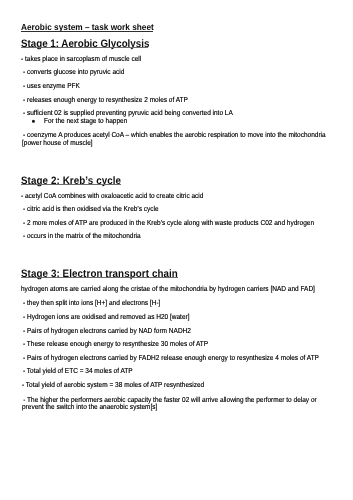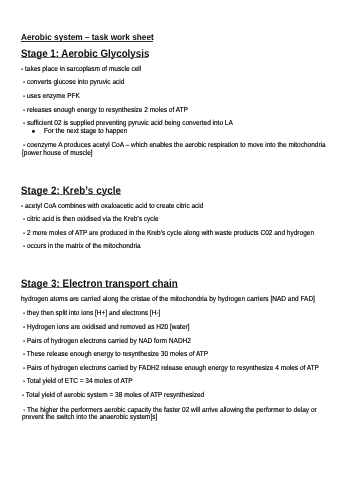--- a/index.html
+++ b/index.html
@@ -16,21 +16,20 @@
     color: #000000;
     -webkit-font-smoothing: antialiased;
     text-rendering: geometricPrecision;
   }
   .page {
     position: relative;
     width: 353px;
     height: 451px;
     background: #ffffff;
     overflow: hidden;
-    margin-top: 10px;
   }
   
   .tx {
     position: absolute;
     transform-origin: 0 0;
     white-space: normal;
   }
   .tx > span {
     display: block;
     font-family: "Liberation Sans", sans-serif;

